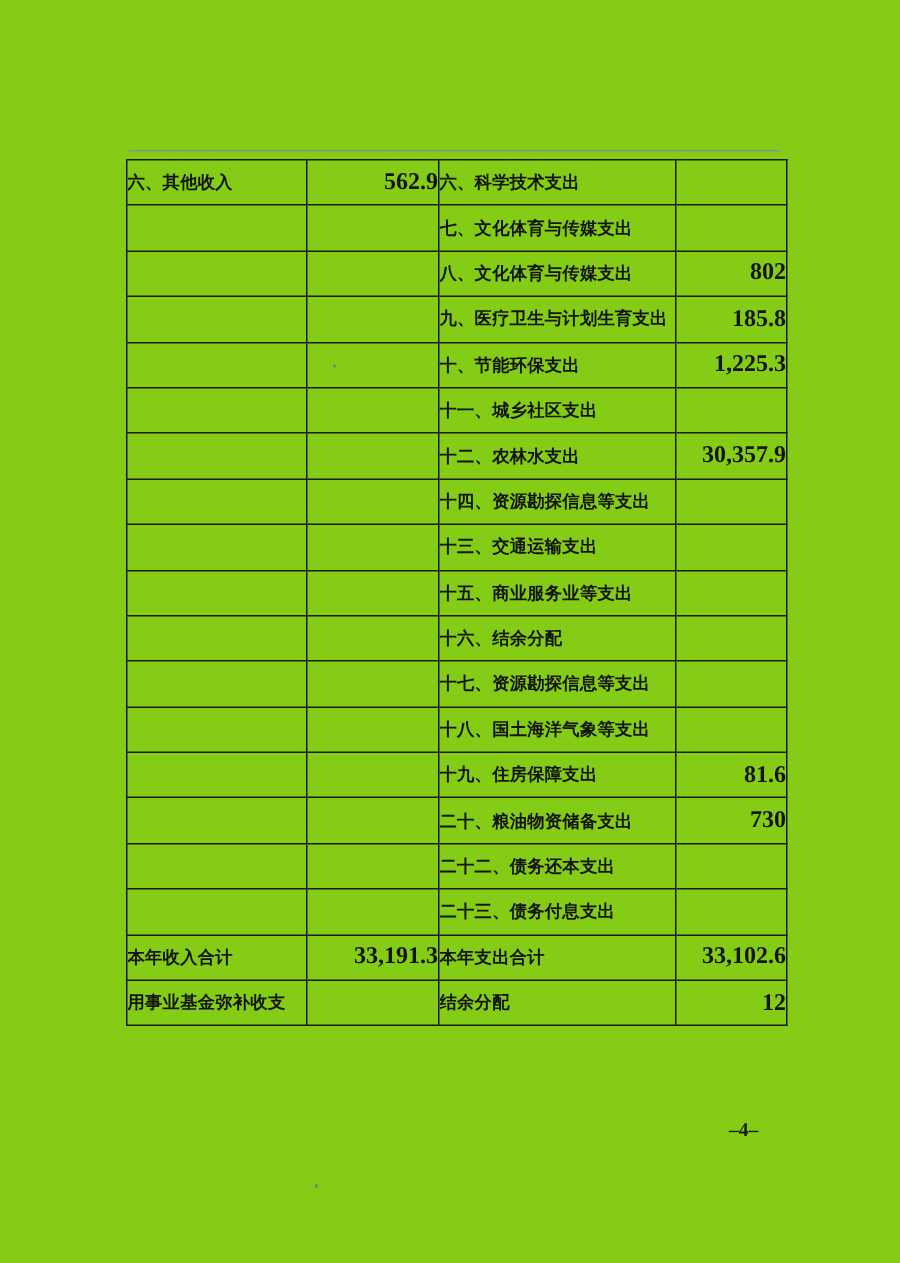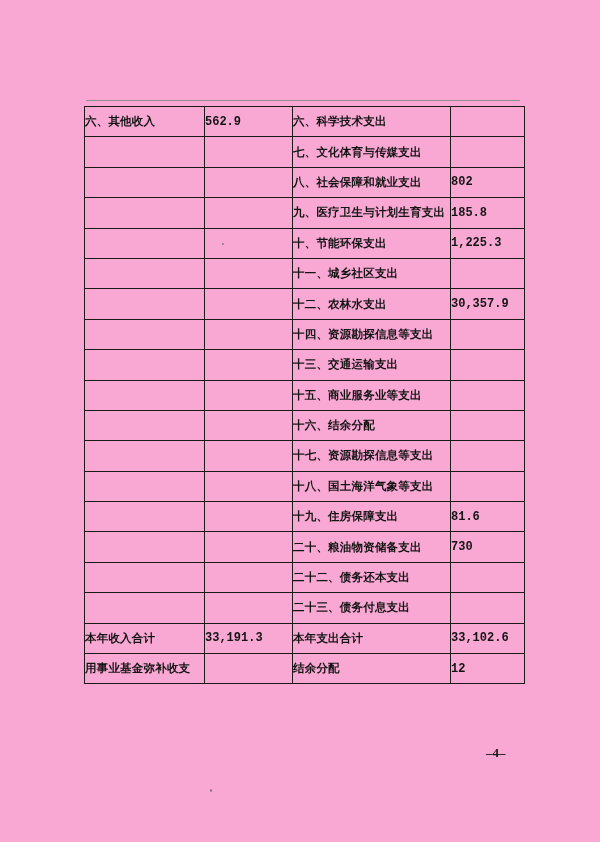--- a/index.html
+++ b/index.html
@@ -4,21 +4,21 @@
 <style>
   html,body { margin:0; padding:0; }
   body {
     width:600px; height:842px;
     background:#ffffff;
     font-family:"Liberation Sans","DejaVu Sans",sans-serif;
     position:relative;
     overflow:hidden;
   }
   .page {
-    position:absolute; inset:0; background:#f9a8d4;
+    position:absolute; inset:0; background:#84cc16;
   }
   
   .pre-table-line {
     position:absolute; left:86px; top:100px; width:434px; height:1px;
     background:#8f8f8f;
   }
   table.budget {
     position:absolute; left:84px; top:106px;
     width:440px;
     border-collapse:collapse; table-layout:fixed;
@@ -34,24 +34,24 @@
     vertical-align:middle;
     padding:0;
   }
   td.lbl {
     font-size:11.5px;
     text-align:left;
     padding-left:7px;
     letter-spacing:0.2px;
   }
   td.num {
-    font-size:12px;
-    text-align:left;
+    font-size:16px;
+    text-align:right;
     padding-right:6px;
-    font-family:Liberation Mono, monospace;
+    font-family:Liberation Serif, serif;
   }
   tr.total td.lbl {
     text-align:left;
     padding-left:0;
   }
   .page-num {
     position:absolute; left:486px; top:745px;
     font-size:13px; font-weight:bold; color:#161616;
     font-family:"Liberation Serif","DejaVu Serif",serif;
     letter-spacing:0px;
@@ -83,21 +83,21 @@
   </tr>
         <tr>
     <td class="lbl"></td>
     <td class="num"></td>
     <td class="lbl">七、文化体育与传媒支出</td>
     <td class="num"></td>
   </tr>
         <tr>
     <td class="lbl"></td>
     <td class="num"></td>
-    <td class="lbl">八、社会保障和就业支出</td>
+    <td class="lbl">八、文化体育与传媒支出</td>
     <td class="num">802</td>
   </tr>
         <tr>
     <td class="lbl"></td>
     <td class="num"></td>
     <td class="lbl">九、医疗卫生与计划生育支出</td>
     <td class="num">185.8</td>
   </tr>
         <tr>
     <td class="lbl"></td>

